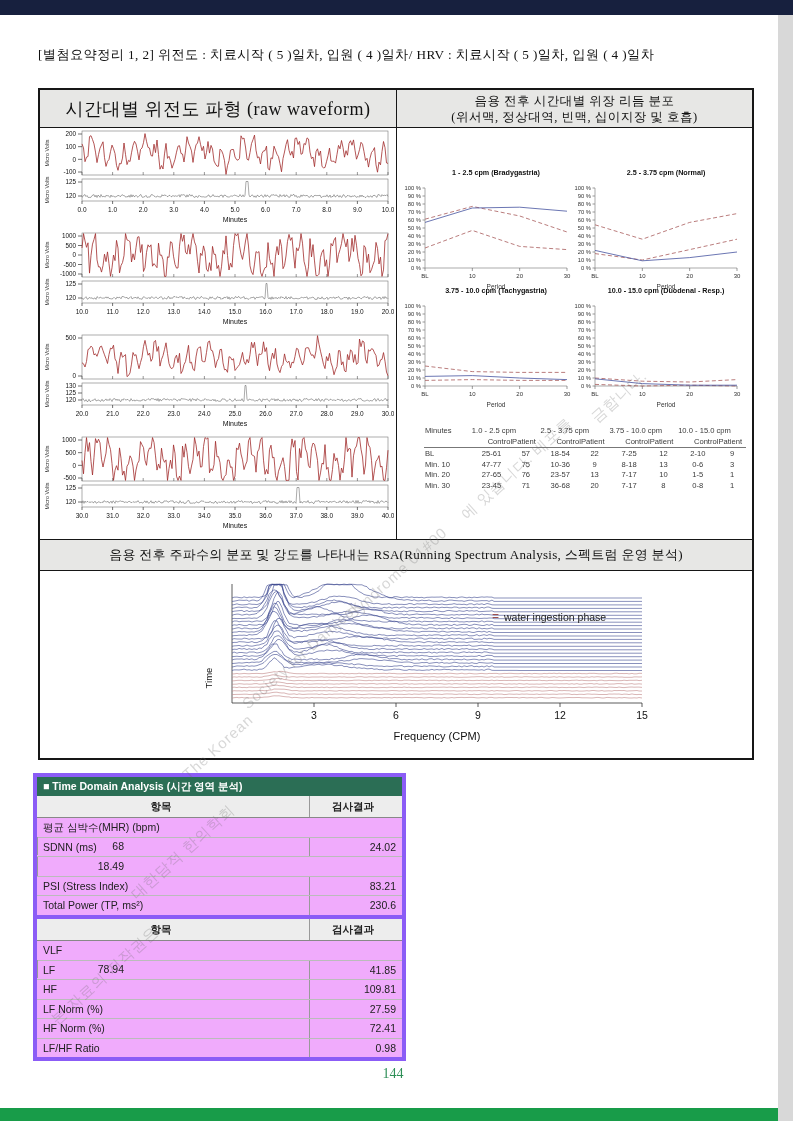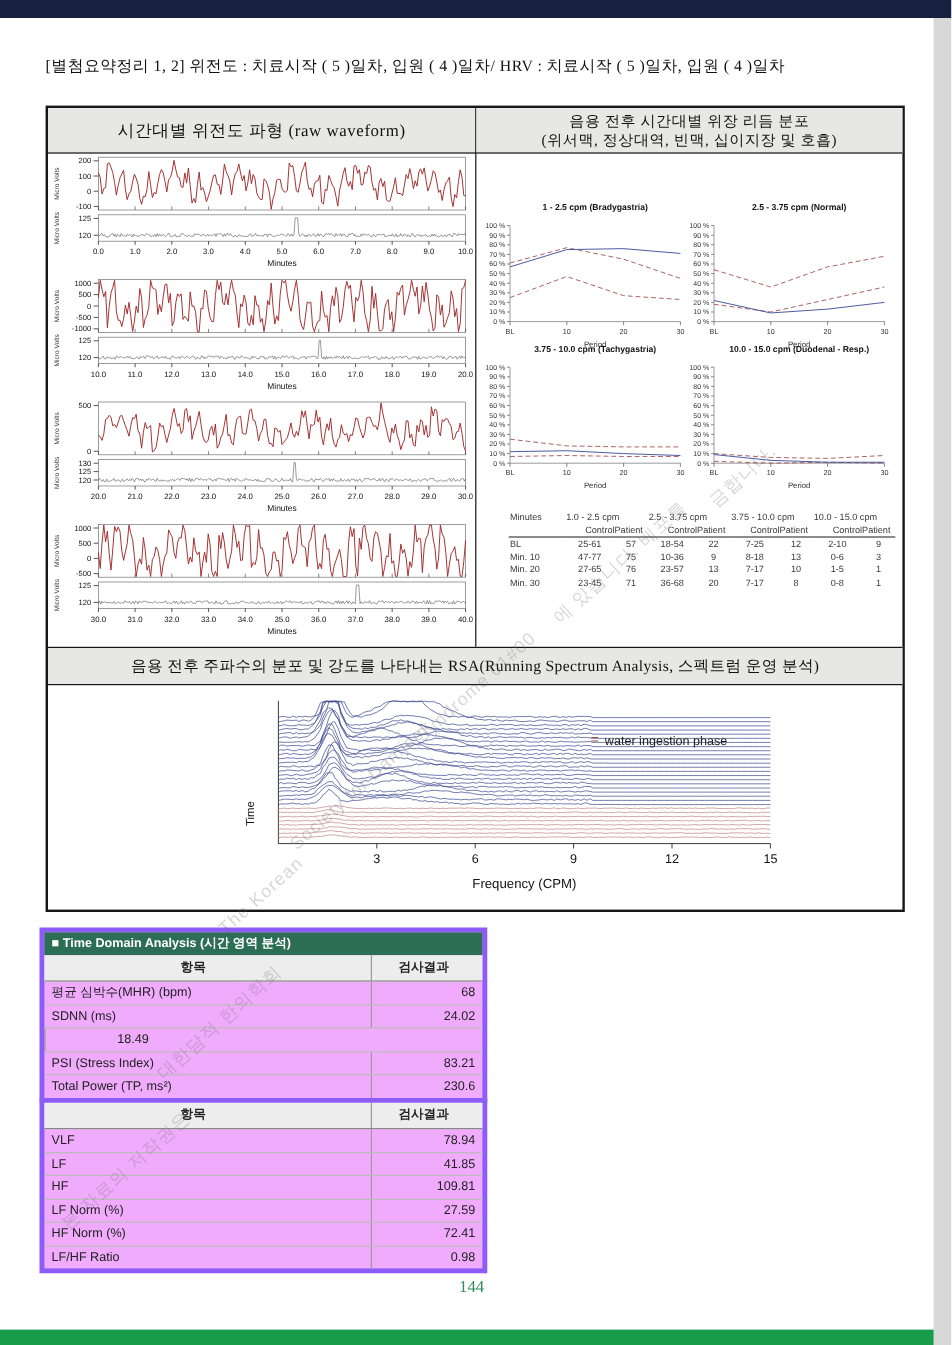--- a/index.html
+++ b/index.html
@@ -9,21 +9,21 @@
   #top-bar{left:0;top:0;width:793px;height:15px;background:#17203e;}
   #scrollbar{left:778px;top:15px;width:15px;height:1106px;background:#d8d8d8;}
   #bottom-bar{left:0;top:1108px;width:778px;height:13px;background:#189c49;}
   #top-note{left:38px;top:46px;width:716px;font-family:"Liberation Serif",serif;
             font-size:13.2px;letter-spacing:.4px;color:#111;white-space:nowrap;}
   
   #main{left:38px;top:88px;width:712px;height:668px;border:2px solid #161616;background:#fff;}
   .hdr{background:#e7e7e5;font-family:"Liberation Serif",serif;color:#111;}
   #hdr-left{left:0;top:0;width:356px;height:37px;border-right:1px solid #161616;
             border-bottom:1px solid #161616;display:flex;align-items:center;justify-content:center;
-            font-size:14px;letter-spacing:.5px;}
+            font-size:18px;letter-spacing:.5px;}
   #hdr-right{left:357px;top:0;width:355px;height:37px;border-bottom:1px solid #161616;
              display:flex;flex-direction:column;align-items:center;justify-content:center;
              font-size:12.5px;line-height:16px;letter-spacing:.5px;}
   #col-divider{left:356px;top:37px;width:1px;height:412px;background:#161616;}
   #rsa-hdr{left:0;top:449px;width:712px;height:30px;border-top:1px solid #161616;
            border-bottom:1px solid #161616;display:flex;align-items:center;justify-content:center;
            font-size:13px;letter-spacing:.3px;}
   .wavegroup{left:2px;width:352px;height:100px;}
   .rchart{width:180px;height:130px;}
   #rhythm-table{left:384px;top:336px;width:322px;}
@@ -39,21 +39,21 @@
   table.rtab .rp{width:26px;text-align:center;}
   #rsa-plot{left:152px;top:488px;width:470px;height:170px;}
   
   .hrv{position:absolute;left:33px;width:365px;border:4px solid #8b5cf6;background:#f0abfc;font-size:10.5px;color:#222;}
   .hrv-title{height:19px;line-height:19px;background:#2b6e55;color:#fff;font-weight:bold;
              padding-left:6px;font-size:10.5px;}
   .hrv-head{display:flex;height:21px;line-height:21px;background:#ededed;border-bottom:1px solid #888;font-weight:bold;gap:24px;}
   .hrv-head .hc1{flex:1;text-align:center;}
   .hrv-head .hc2{width:86px;text-align:center;border-left:1px solid #999;padding-right:6px;}
   .hrv-row{display:flex;height:18.5px;line-height:18.5px;border-top:1px solid #bbb;}
-  .hrv-rows .hrv-row:first-child{border-top:none;}
+  .hrv-rows .hrv-row:first-child{border-top:none;flex-direction:column;}
   .hrv-c1{flex:1;padding-left:6px;text-align:left;}
   .hrv-c2{width:86px;padding-right:6px;text-align:right;border-left:1px solid #999;}
   #page-number{left:4px;top:1066px;width:778px;text-align:center;
                font-family:"Liberation Serif",serif;font-size:14px;color:#2e8f57;}
   .wm{position:absolute;font-size:15px;color:rgba(110,110,110,.28);white-space:nowrap;
       transform-origin:left bottom;letter-spacing:1px;pointer-events:none;}
   svg text{font-family:"Liberation Sans",sans-serif;}
 </style>
 </head>
 <body>

